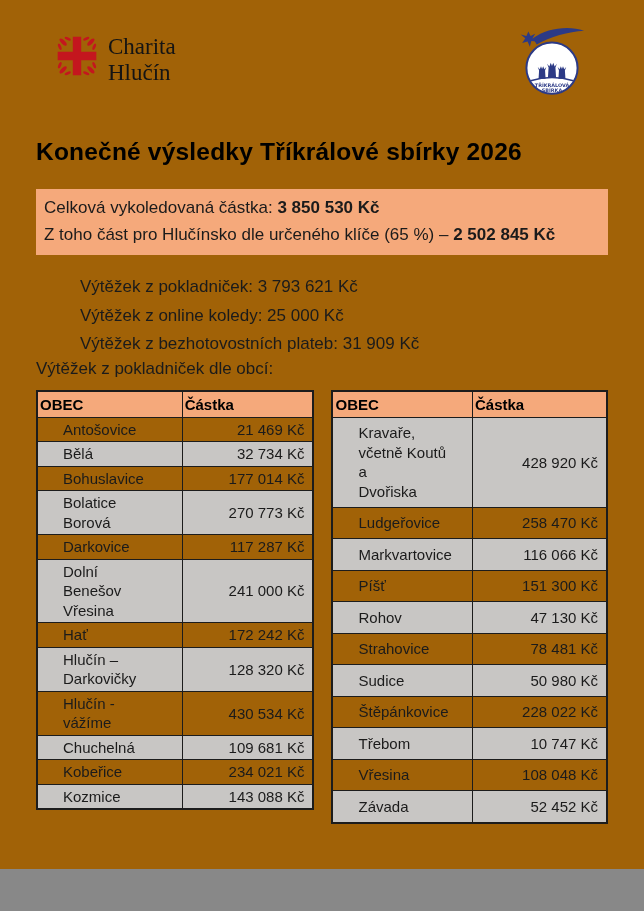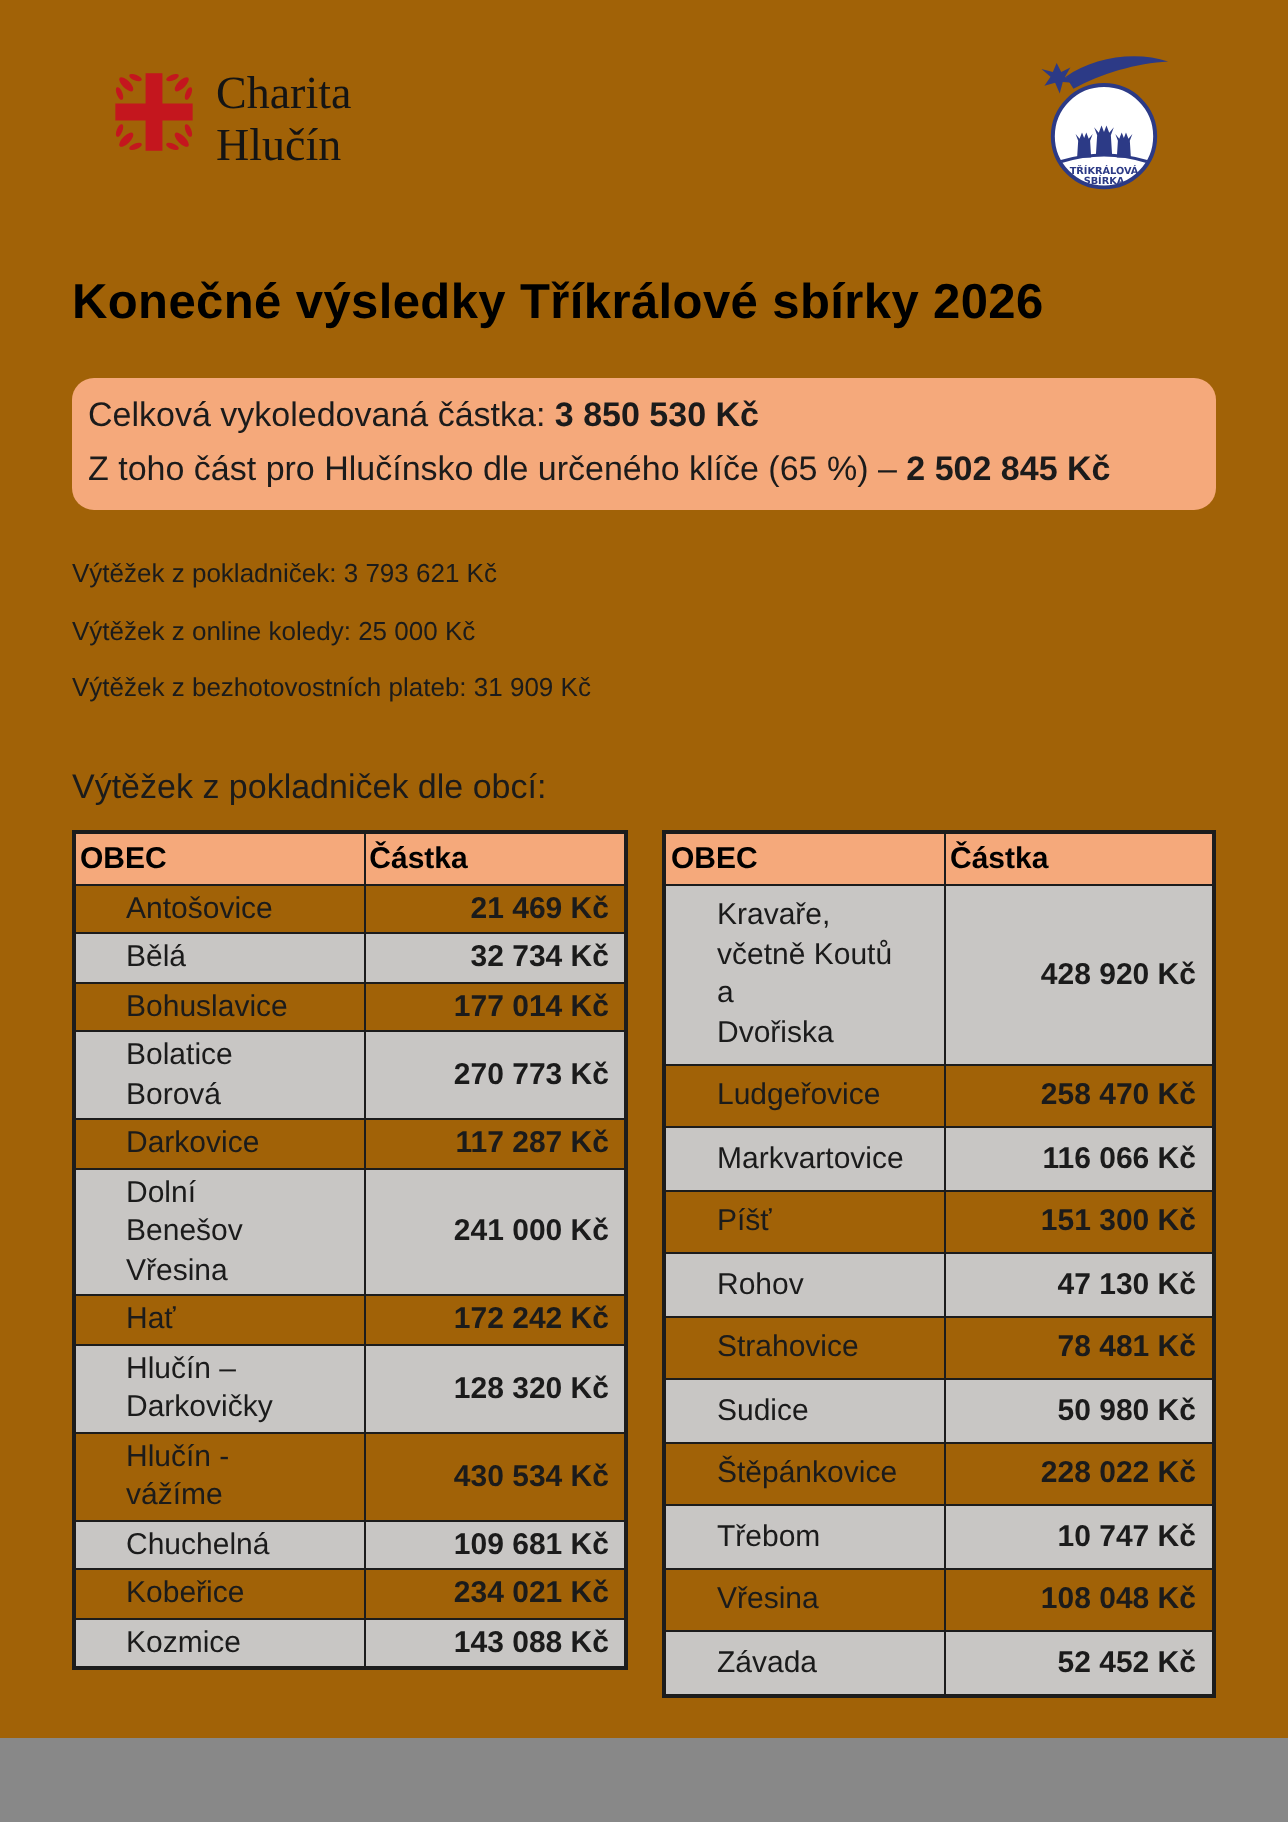--- a/index.html
+++ b/index.html
@@ -18,32 +18,32 @@
     font-size:23px; line-height:26px; color:#141414; margin:2px 0 0 10px;
   }
   .tri-logo { margin:4px 14px 0 0; }
   .tri-logo svg { width:84px; height:88px; }
   
   .title { text-align:left; font-size:24.5px; font-weight:bold; color:#000; margin-top:28px; letter-spacing:0.2px; }
   
   .banner { margin-top:23px; padding:5px 8px 7px 8px; font-size:17px; line-height:27px; }
   .banner b { font-weight:bold; }
   
-  .summary { margin-top:18px; font-size:13px; line-height:28.5px; }
-  .tables-intro { margin-top:25px; font-size:17px; }
+  .summary { margin-top:18px; font-size:17px; line-height:28.5px;margin-left:44px; }
+  .tables-intro { font-size:17px; }
   
   .tables { display:flex; gap:17px; margin-top:11px; align-items:flex-start; }
   table { border-collapse:collapse; table-layout:fixed; }
   .t-left  { width:281px; }
   .t-right { width:279px; }
   th, td { border:1px solid #1c1c1c; font-size:15px; }
   table { border:2px solid #1c1c1c; }
   th { padding:4px 2px; text-align:left; font-weight:bold; color:#000; }
   td.obec   { padding:2px 25px; text-align:left; white-space:pre-line; line-height:1.3; }
-  td.castka { padding:2px 8px; text-align:right; font-weight:bold; white-space:nowrap; }
+  td.castka { padding:2px 8px; text-align:right; font-weight:normal; white-space:nowrap; }
   .t-left  col.c1 { width:52.5%; } .t-left  col.c2 { width:47.5%; }
   .t-right col.c1 { width:51%; }   .t-right col.c2 { width:49%; }
   .t-right td { padding-top:5.5px; padding-bottom:5.5px; }
   
   .t-left  tbody tr:nth-child(even) td { background:#c8c6c4; }
   .t-right tbody tr:nth-child(odd)  td { background:#c8c6c4; }
   
   .closing { margin-top:44px; font-size:17.5px; line-height:29px; max-width:578px; }
 </style>
 </head>
@@ -90,21 +90,21 @@
           <path d="M27,74.5 Q55,66 83,74.5" fill="none" stroke="#2c3a86" stroke-width="2"></path>
           <text x="55" y="82.5" text-anchor="middle" font-family="DejaVu Sans, sans-serif" font-size="6.4" font-weight="bold" fill="#2c3a86">TŘÍKRÁLOVÁ</text>
           <text x="55" y="89.5" text-anchor="middle" font-family="DejaVu Sans, sans-serif" font-size="6.4" font-weight="bold" fill="#2c3a86">SBÍRKA</text>
         </g>
       </svg>
     </div>
   </div>
 
   <div class="title">Konečné výsledky Tříkrálové sbírky 2026</div>
 
-  <div class="banner" style="background:#f5a97b;border-radius:11px;">
+  <div class="banner" style="background:#f5a97b;">
     <div><span>Celková vykoledovaná částka: </span><b>3 850 530  Kč</b></div>
     <div><span>Z toho část pro Hlučínsko dle určeného klíče (65 %) – </span><b>2 502 845 Kč</b></div>
   </div>
 
   <div class="summary">
     <div>Výtěžek z pokladniček: 3 793 621 Kč</div>
     <div>Výtěžek z online koledy: 25 000 Kč</div>
     <div>Výtěžek z bezhotovostních plateb: 31 909 Kč</div>
   </div>
 

